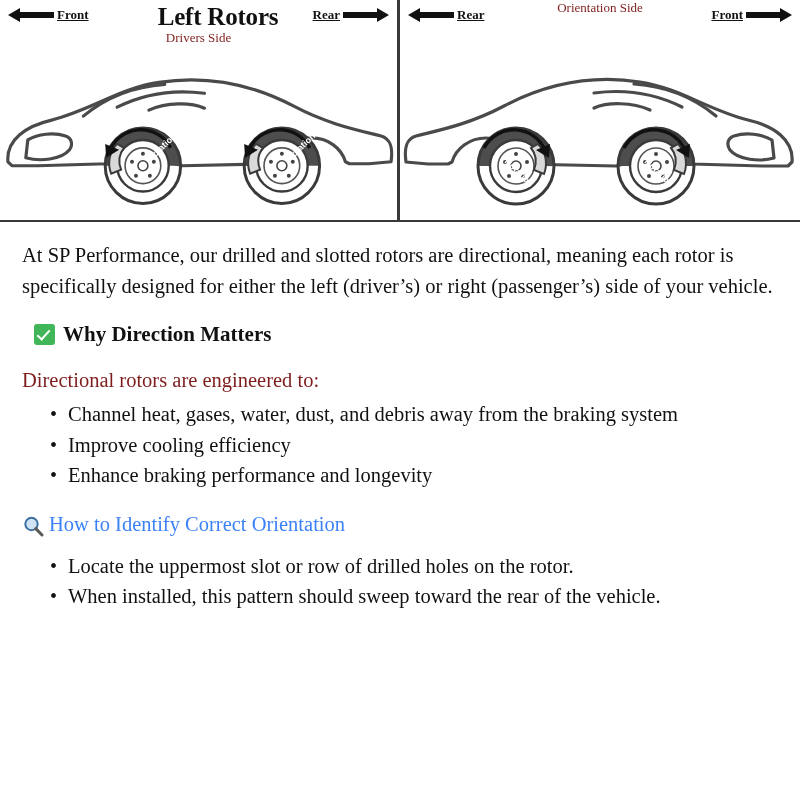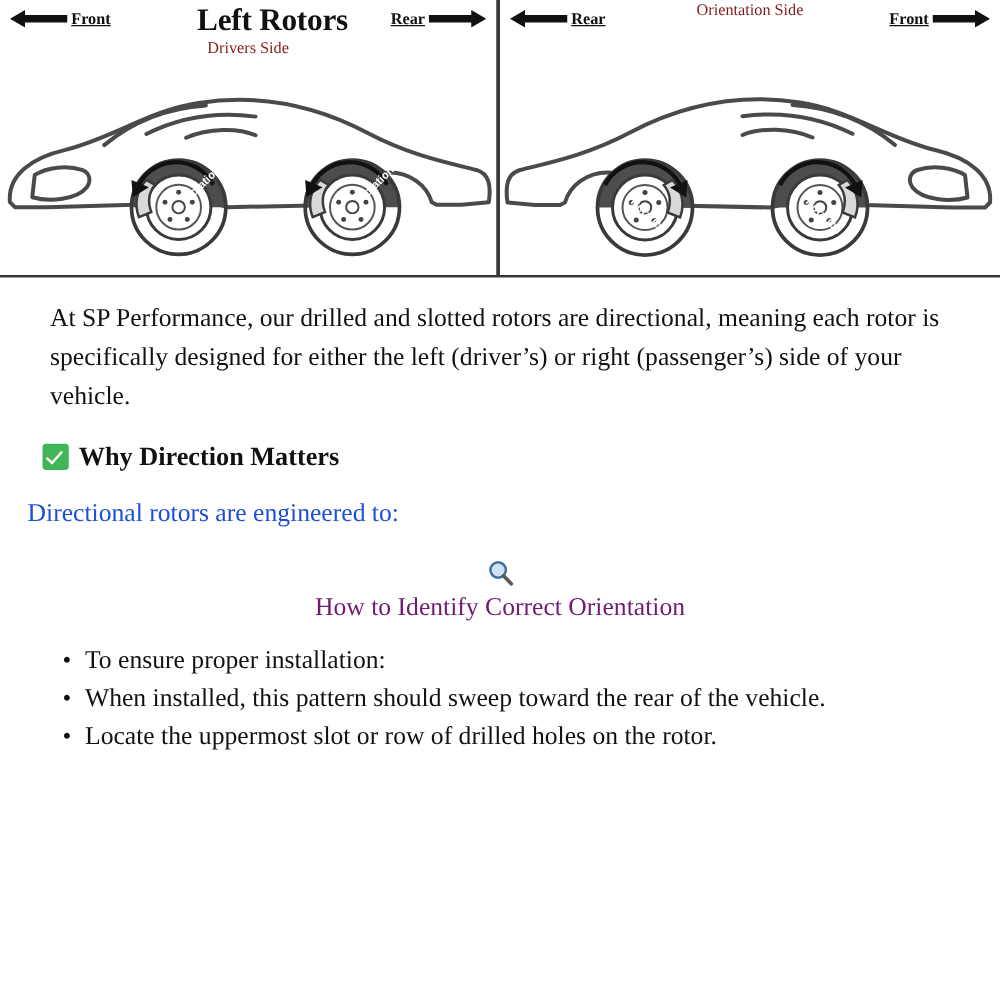--- a/index.html
+++ b/index.html
@@ -86,21 +86,21 @@
   }
 
   
   .body {
     padding: 14px 22px 0 22px;
     box-sizing: border-box;
   }
   p.para {
     font-size: 20.5px;
     line-height: 31px;
-    margin: 4px 0 0 18px;
+    margin: 4px 0 0 0;
     color: #111;
   }
   h2.heading {
     font-size: 21px;
     line-height: 28px;
     font-weight: bold;
     margin: 18px 0 0 0;
     display: flex;
     align-items: center;
     gap: 8px;
@@ -124,21 +124,21 @@
     width: 5px;
     height: 11px;
     border: solid #ffffff;
     border-width: 0 2.6px 2.6px 0;
     transform: rotate(42deg);
   }
   p.lead {
     font-size: 20.5px;
     line-height: 30px;
     margin: 17px 0 0 0;
-    color: #1d4ed8;
+    color: #7f1d1d;
   }
   ul.bullets {
     margin: 4px 0 0 0;
     padding-left: 46px;
     list-style: none;
   }
   ul.bullets li {
     font-size: 20.5px;
     line-height: 30.5px;
     margin: 0;
@@ -153,22 +153,21 @@
     font-size: 20px;
   }
   h3.subheading {
     font-size: 20.5px;
     line-height: 28px;
     font-weight: normal;
     margin: 19px 0 0 0;
     display: flex;
     align-items: center;
     gap: 5px;
-    color: #701a75;
-    flex-direction: column;
+    color: #3b82f6;
   }
   .mag-icon {
     display: inline-block;
     width: 22px;
     height: 22px;
     flex: 0 0 auto;
     position: relative;
     top: 2px;
   }
   ul.bullets.second {
@@ -312,30 +311,34 @@
 
     <p class="para">At SP Performance, our drilled and slotted rotors are directional, meaning each rotor is specifically designed for either the left (driver’s) or right (passenger’s) side of your vehicle.</p>
 
     <h2 class="heading">
       <span class="check-box"></span>
       <span>Why Direction Matters</span>
     </h2>
 
     <p class="lead">Directional rotors are engineered to:</p>
 
+    <ul class="bullets">
+      <li>Channel heat, gases, water, dust, and debris away from the braking system</li>
+      <li>Improve cooling efficiency</li>
+      <li>Enhance braking performance and longevity</li>
+    </ul>
 
     <h3 class="subheading">
       <span class="mag-icon">
         <svg width="22" height="22" viewBox="0 0 22 22">
           <circle cx="9.5" cy="9" r="6.2" fill="#cfe3f5" stroke="#3d6f9e" stroke-width="2"></circle>
           <line x1="13.8" y1="13.6" x2="20" y2="20" stroke="#5a5a5a" stroke-width="3" stroke-linecap="round"></line>
         </svg>
       </span>
       <span>How to Identify Correct Orientation</span>
     </h3>
 
     <ul class="bullets second">
-      <li>To ensure proper installation:</li>
+      <li>Locate the uppermost slot or row of drilled holes on the rotor.</li>
       <li>When installed, this pattern should sweep toward the rear of the vehicle.</li>
-      <li>Locate the uppermost slot or row of drilled holes on the rotor.</li>
     </ul>
   </div>
 </div>
 
 </body></html>

